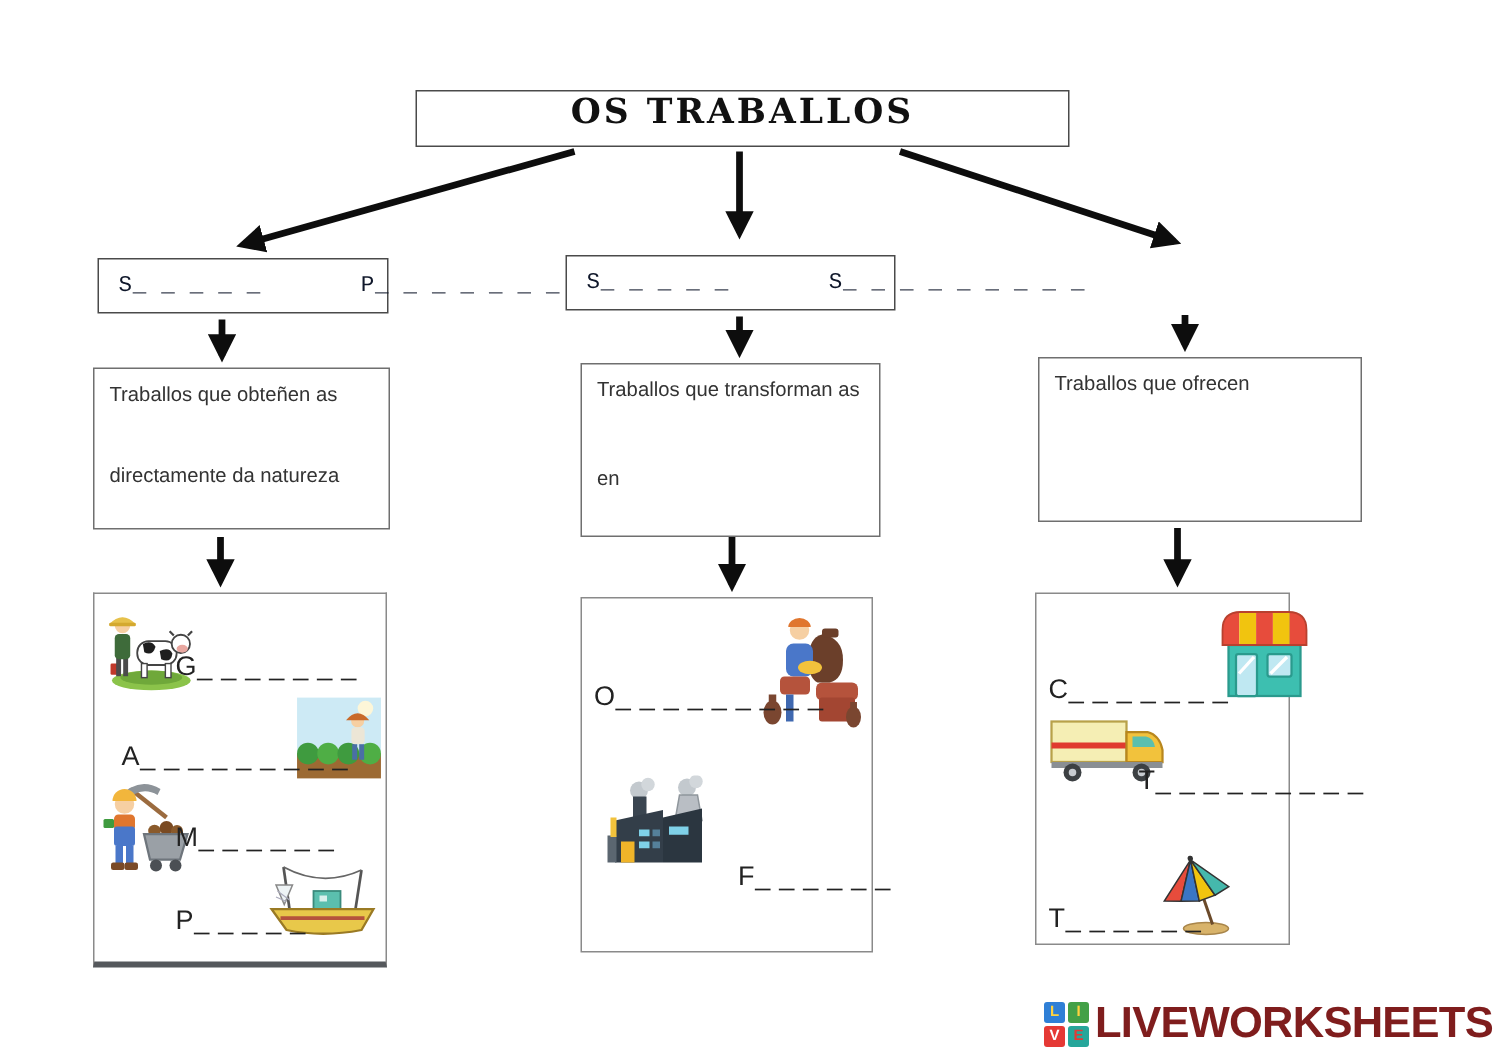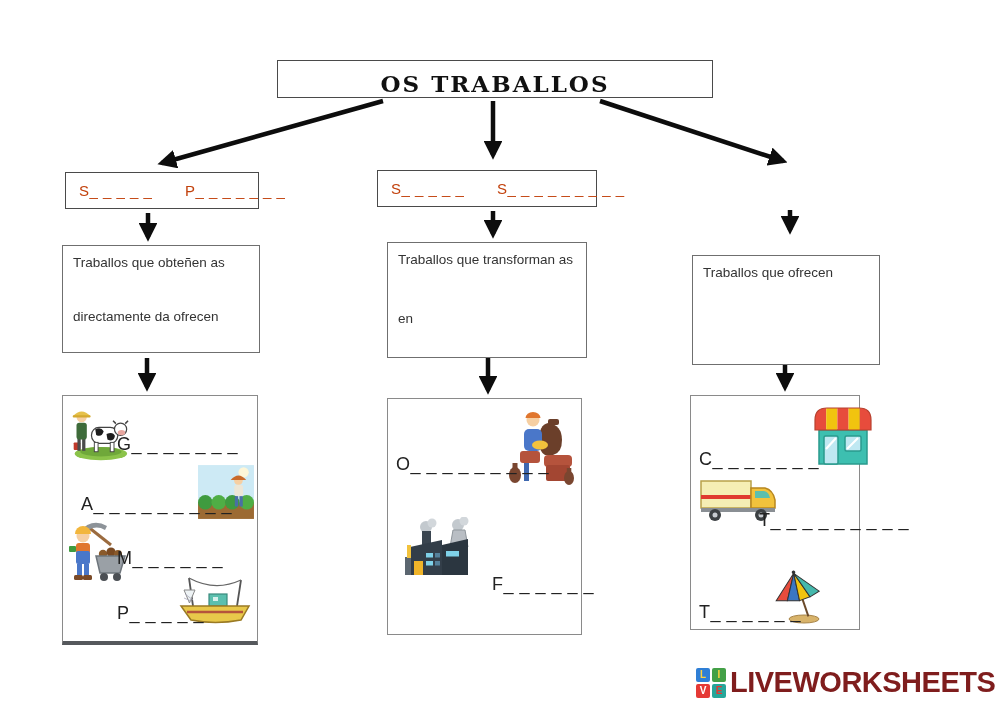--- a/index.html
+++ b/index.html
@@ -10,50 +10,50 @@
     width: 1000px;
     height: 707px;
     background: #ffffff;
     overflow: hidden;
   }
   
   .title-box {
     position: absolute;
     left: 277px; top: 60px; width: 436px; height: 38px;
     border: 1px solid #4a4a4a;
-    display: flex; align-items: flex-end; justify-content: center;
+    display: flex; align-items: flex-start; justify-content: center;
   }
   .title-box span {
     font-family: "DejaVu Serif", serif;
     font-size: 23px; font-weight: 700; letter-spacing: 2px; color: #111;
   }
   
   #arrows { position: absolute; left: 0; top: 0; width: 1000px; height: 707px; pointer-events: none; }
   
   .sector-box {
     position: absolute; height: 37px;
     border: 1px solid #4a4a4a;
     display: flex; align-items: center;
     padding-left: 13px;
     background: #fff;
   }
-  .sector-box span { font-size: 15px; color: #c2410c; white-space: pre; letter-spacing: 0.5px; }
+  .sector-box span { font-size: 15px; color: #0f172a; white-space: pre; letter-spacing: 0.5px; font-family: Liberation Mono, monospace; }
   #sector-primario   { left: 65px;  top: 172px; width: 194px; }
   #sector-secundario { left: 377px; top: 170px; width: 220px; }
   #sector-terciario  { left: 684px; top: 170px; width: 202px; }
   
   .desc-box {
     position: absolute;
     border: 1px solid #6f6f6f;
     background: #fff;
     font-size: 13.5px; color: #333;
   }
   #desc-primario   { left: 62px;  top: 245px; width: 198px; height: 108px; }
   #desc-secundario { left: 387px; top: 242px; width: 200px; height: 116px; }
-  #desc-terciario  { left: 692px; top: 238px; width: 188px; height: 110px; margin-top: 17px; }
+  #desc-terciario  { left: 692px; top: 238px; width: 216px; height: 110px; }
   .desc-line1 { position: absolute; left: 10px; top: 9px; right: 6px; }
   .desc-line2 { position: absolute; left: 10px; right: 6px; }
   #desc-primario .desc-line2   { top: 63px; }
   #desc-secundario .desc-line2 { top: 68px; }
   
   .items-box { position: absolute; border: 1px solid #8a8a8a; background: #fff; }
   #box-primario   { left: 62px;  top: 395px; width: 196px; height: 250px; border-bottom: 4px solid #55585c; }
   #box-secundario { left: 387px; top: 398px; width: 195px; height: 237px; }
   #box-terciario  { left: 690px; top: 395px; width: 170px; height: 235px; }
   .blank {
@@ -136,21 +136,21 @@
 
   <div id="sector-primario" class="sector-box">
     <span>S_ _ _ _ _       P_ _ _ _ _ _ _</span>
   </div>
   <div id="sector-secundario" class="sector-box">
     <span>S_ _ _ _ _       S_ _ _ _ _ _ _ _ _</span>
   </div>
 
   <div id="desc-primario" class="desc-box">
     <div class="desc-line1">Traballos que obteñen as</div>
-    <div class="desc-line2">directamente da ofrecen</div>
+    <div class="desc-line2">directamente da natureza</div>
   </div>
   <div id="desc-secundario" class="desc-box">
     <div class="desc-line1">Traballos que transforman as</div>
     <div class="desc-line2">en</div>
   </div>
   <div id="desc-terciario" class="desc-box">
     <div class="desc-line1">Traballos que ofrecen</div>
   </div>
 
   <div id="box-primario" class="items-box">

